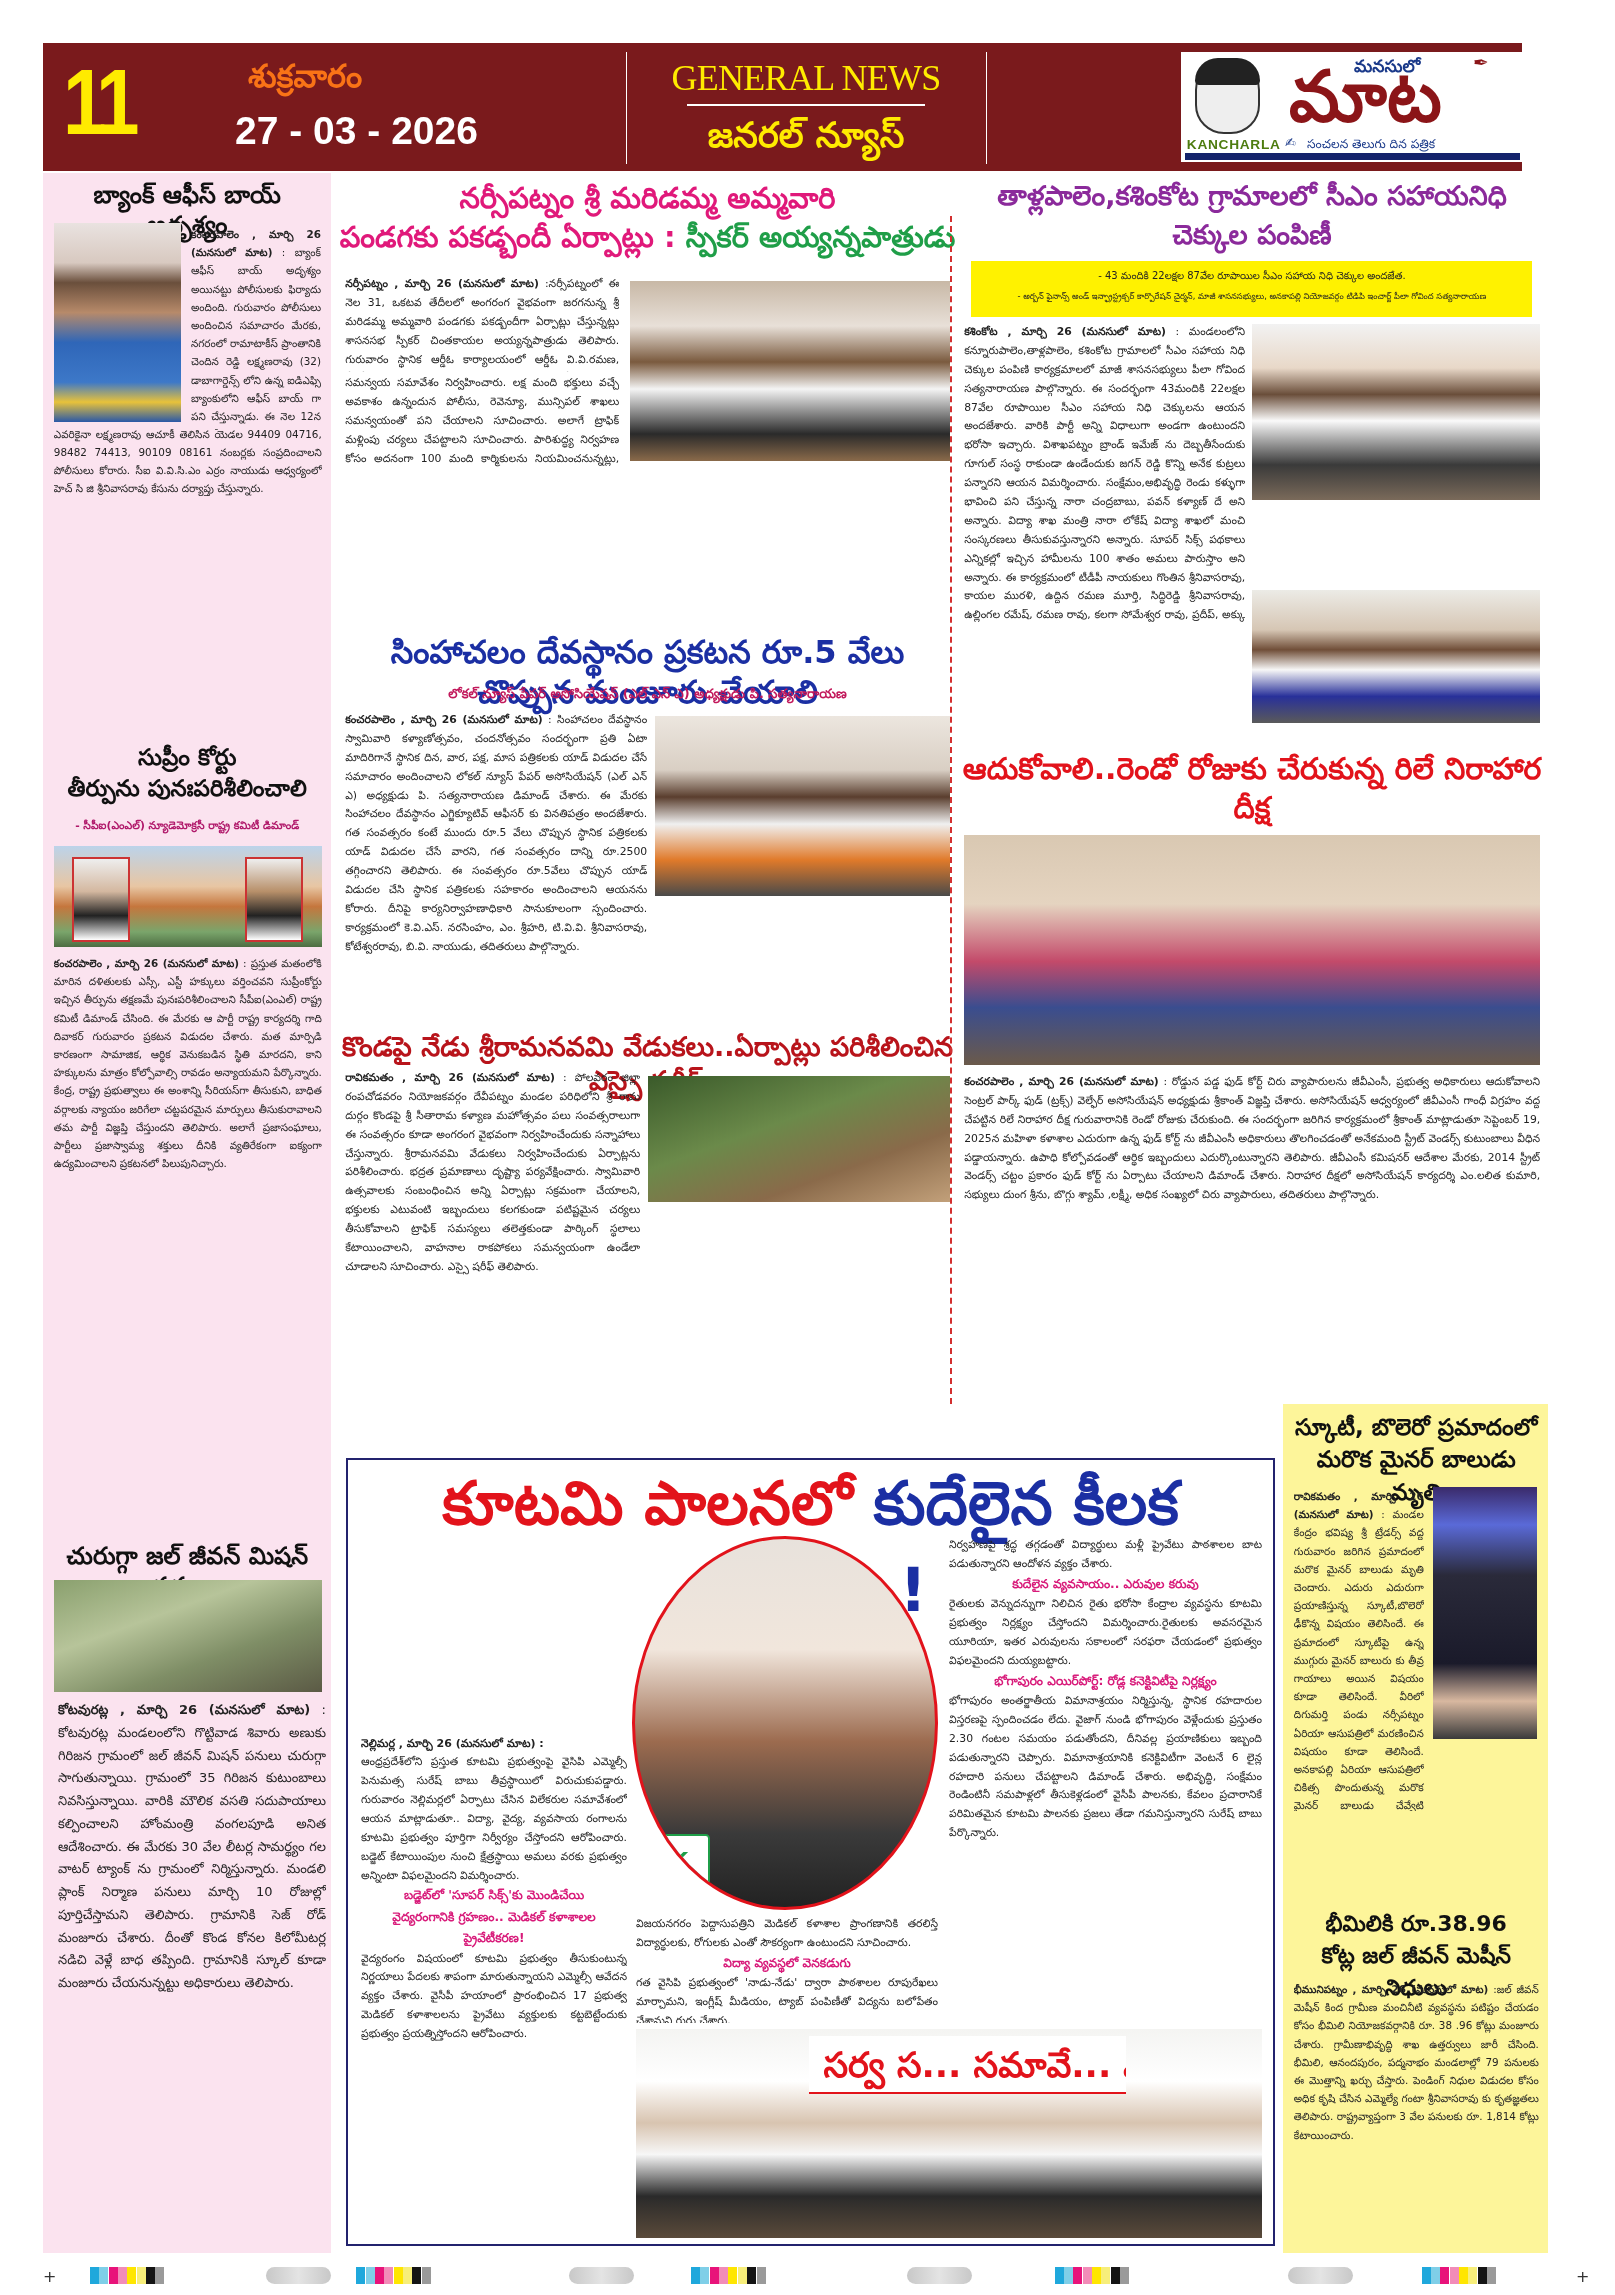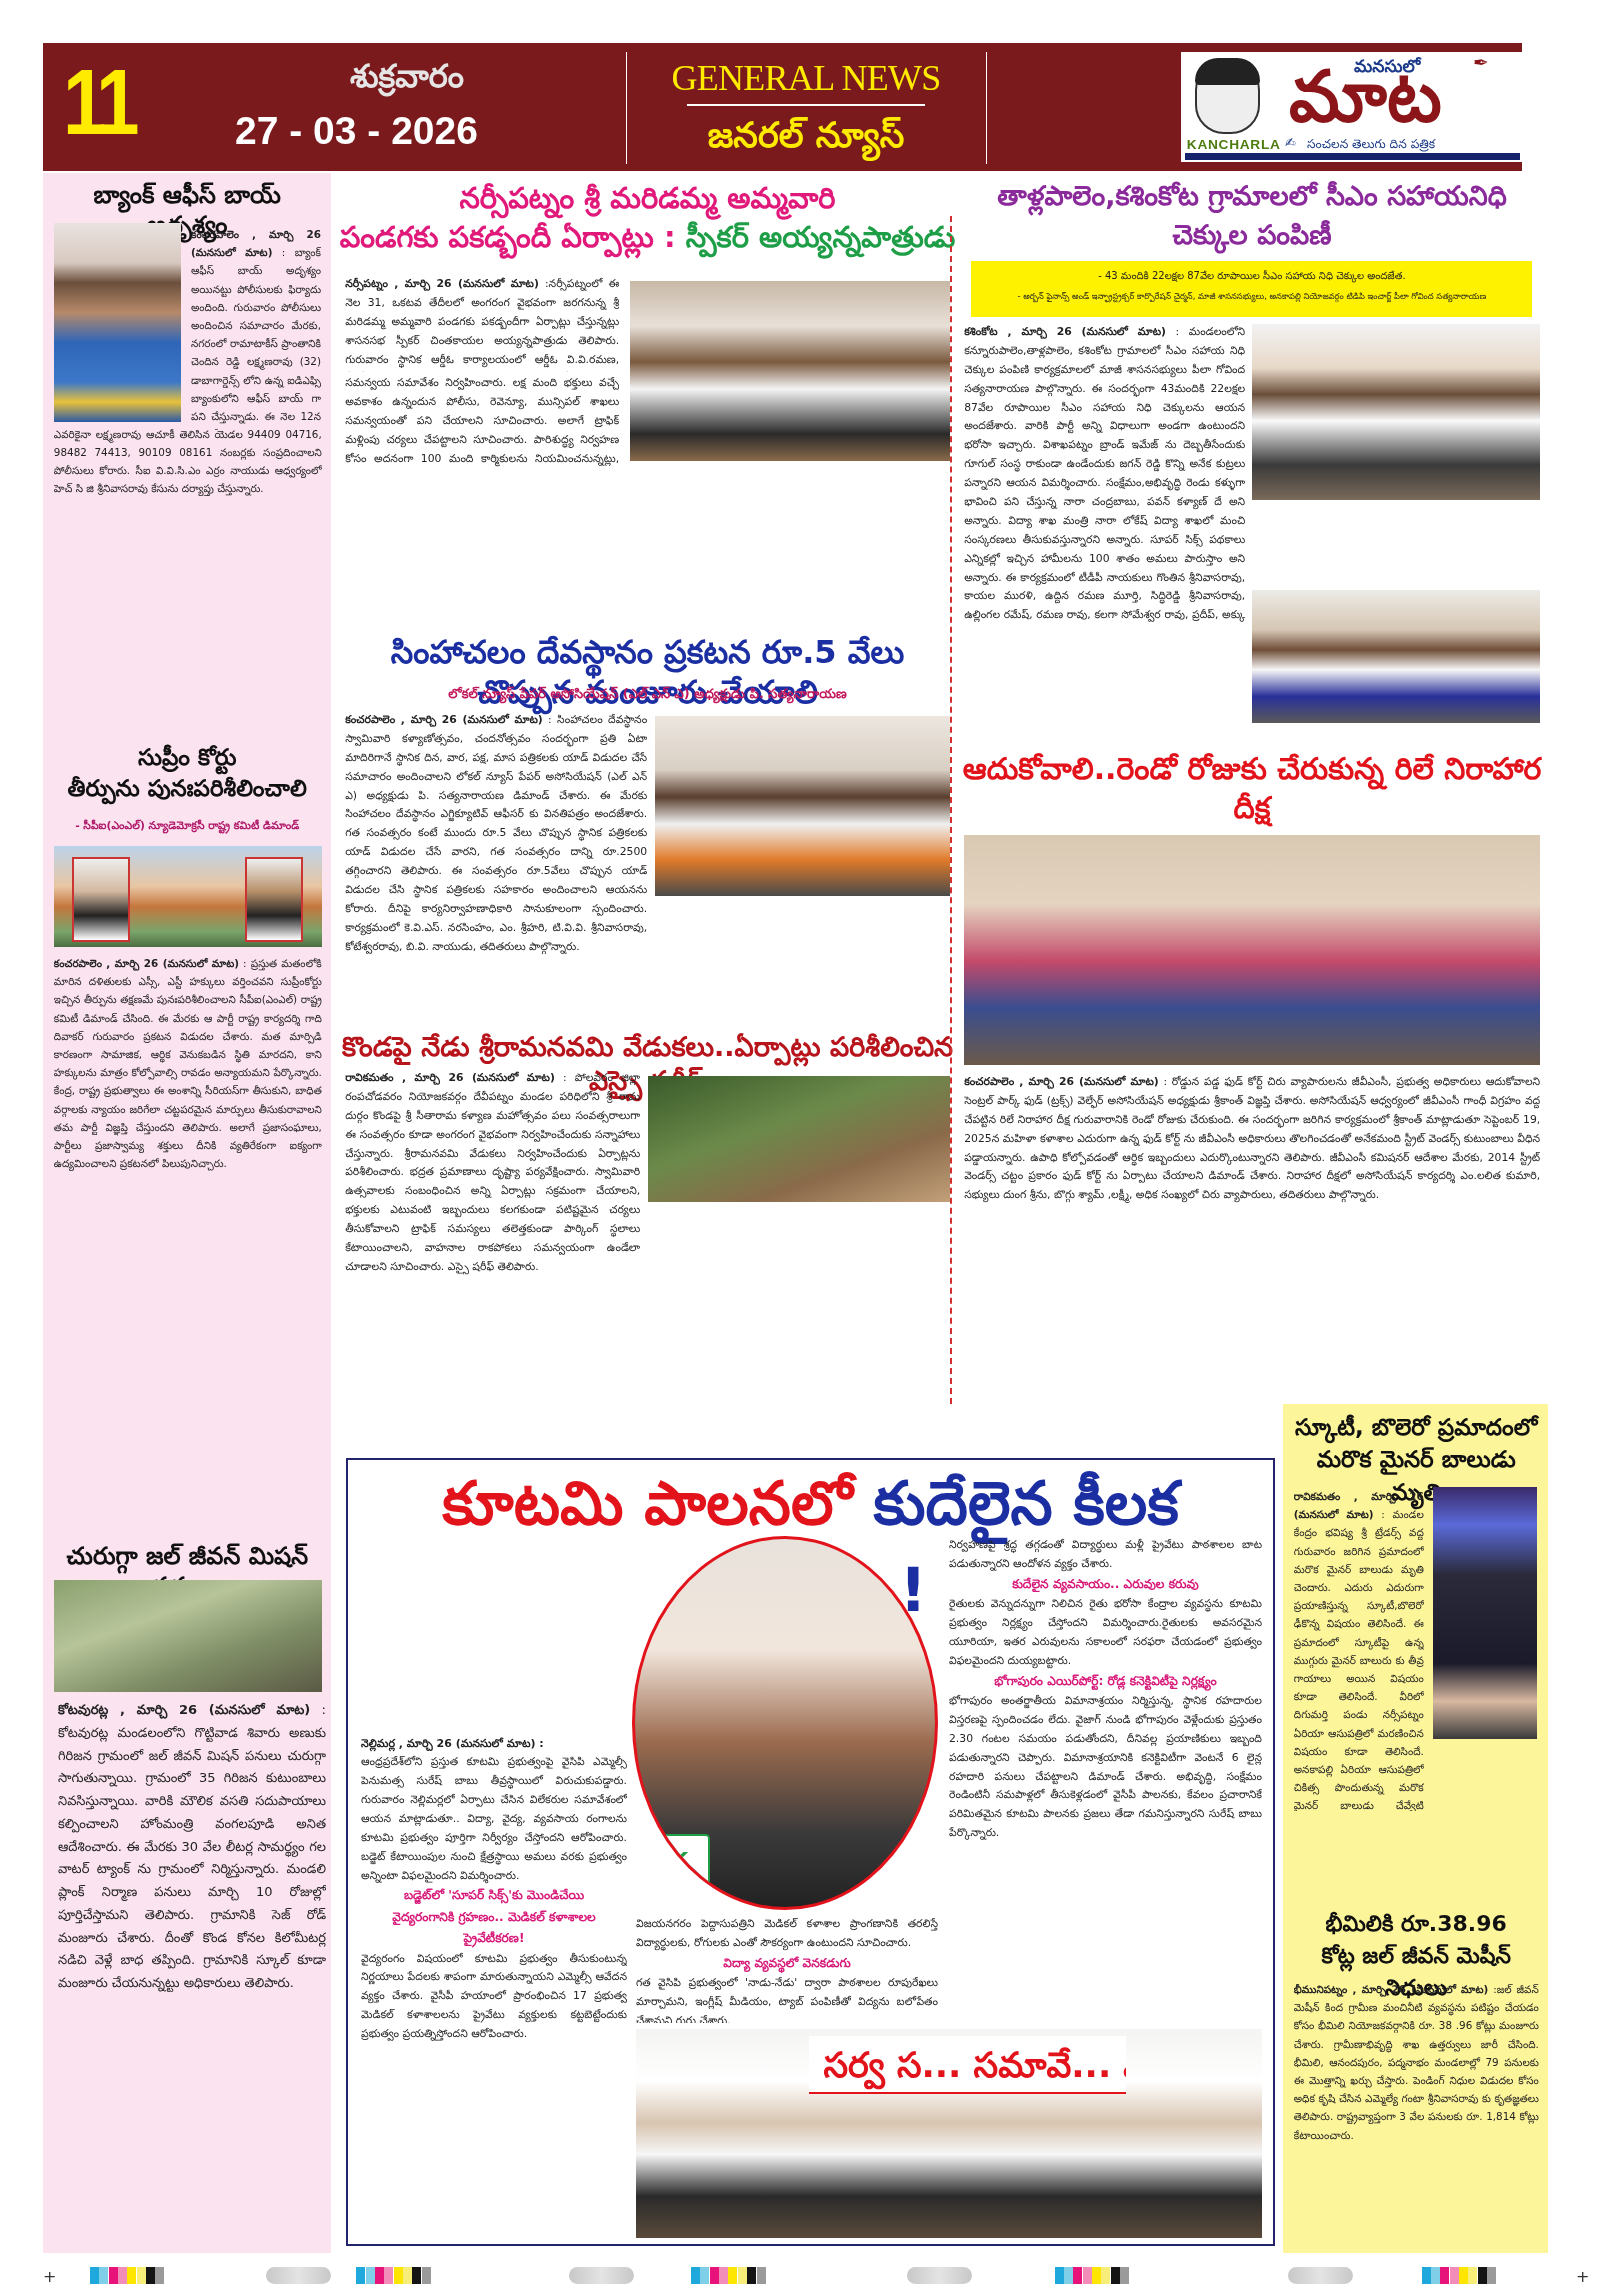--- a/index.html
+++ b/index.html
@@ -3,21 +3,21 @@
 <meta charset="utf-8">
 <style>
   * { box-sizing: border-box; margin: 0; padding: 0; }
   body { width: 1616px; height: 2295px; background: #ffffff; position: relative; overflow: hidden;
          font-family: "DejaVu Sans", sans-serif; color: #222; }
   .abs { position: absolute; }
 
   
   .masthead { left: 43px; top: 43px; width: 1479px; height: 128px; background: #7a1a1c; }
   .page-no { left: 20px; top: 13px; font-family: "Liberation Sans", sans-serif; font-weight: 900; font-size: 92px; color: #ffeb00; line-height: 1; letter-spacing: -7.2px; transform: scaleX(0.85); transform-origin: left; }
-  .day { left: 205px; top: 14.4px; width: 216px; text-align: right; font-size: 32px; font-weight: bold; color: #e5e5e5; }
+  .day { left: 205px; top: 14.4px; width: 216px; text-align: left; font-size: 32px; font-weight: bold; color: #f97316; }
   .date { left: 148px; top: 66px; width: 331px; text-align: center; font-family: "Liberation Sans", sans-serif; font-size: 39px; font-weight: bold; color: #fff; }
   .mh-divider { top: 8.6px; width: 1.4px; height: 112px; background: #fff; }
   .sec-en { left: 626px; top: 14.4px; width: 274px; text-align: center; font-family: "Liberation Serif", serif; font-size: 36px; color: #ffeb00; letter-spacing: -0.7px; }
   .sec-rule { left: 644px; top: 61px; width: 238px; height: 2.2px; background: #fff; }
   .sec-te { left: 626px; top: 72px; width: 274px; text-align: center; font-size: 35px; font-weight: bold; color: #ffeb00; }
 
   .logo-box { left: 1181px; top: 52px; width: 342px; height: 110px; background: #fff; }
   .logo-face { left: 14.4px; top: 5.8px; width: 65px; height: 76px; border-radius: 32px 32px 29px 29px; background: #eee; border: 2.2px solid #333; }
   .logo-hair { left: 14.4px; top: 5.8px; width: 65px; height: 27px; border-radius: 32px 32px 5.8px 5.8px; background: #222; }
   .logo-kancharla { left: 5.8px; top: 85px; font-family: "Liberation Sans", sans-serif; font-weight: bold; font-size: 13.7px; color: #4d7c0f; letter-spacing: 0.7px; }

